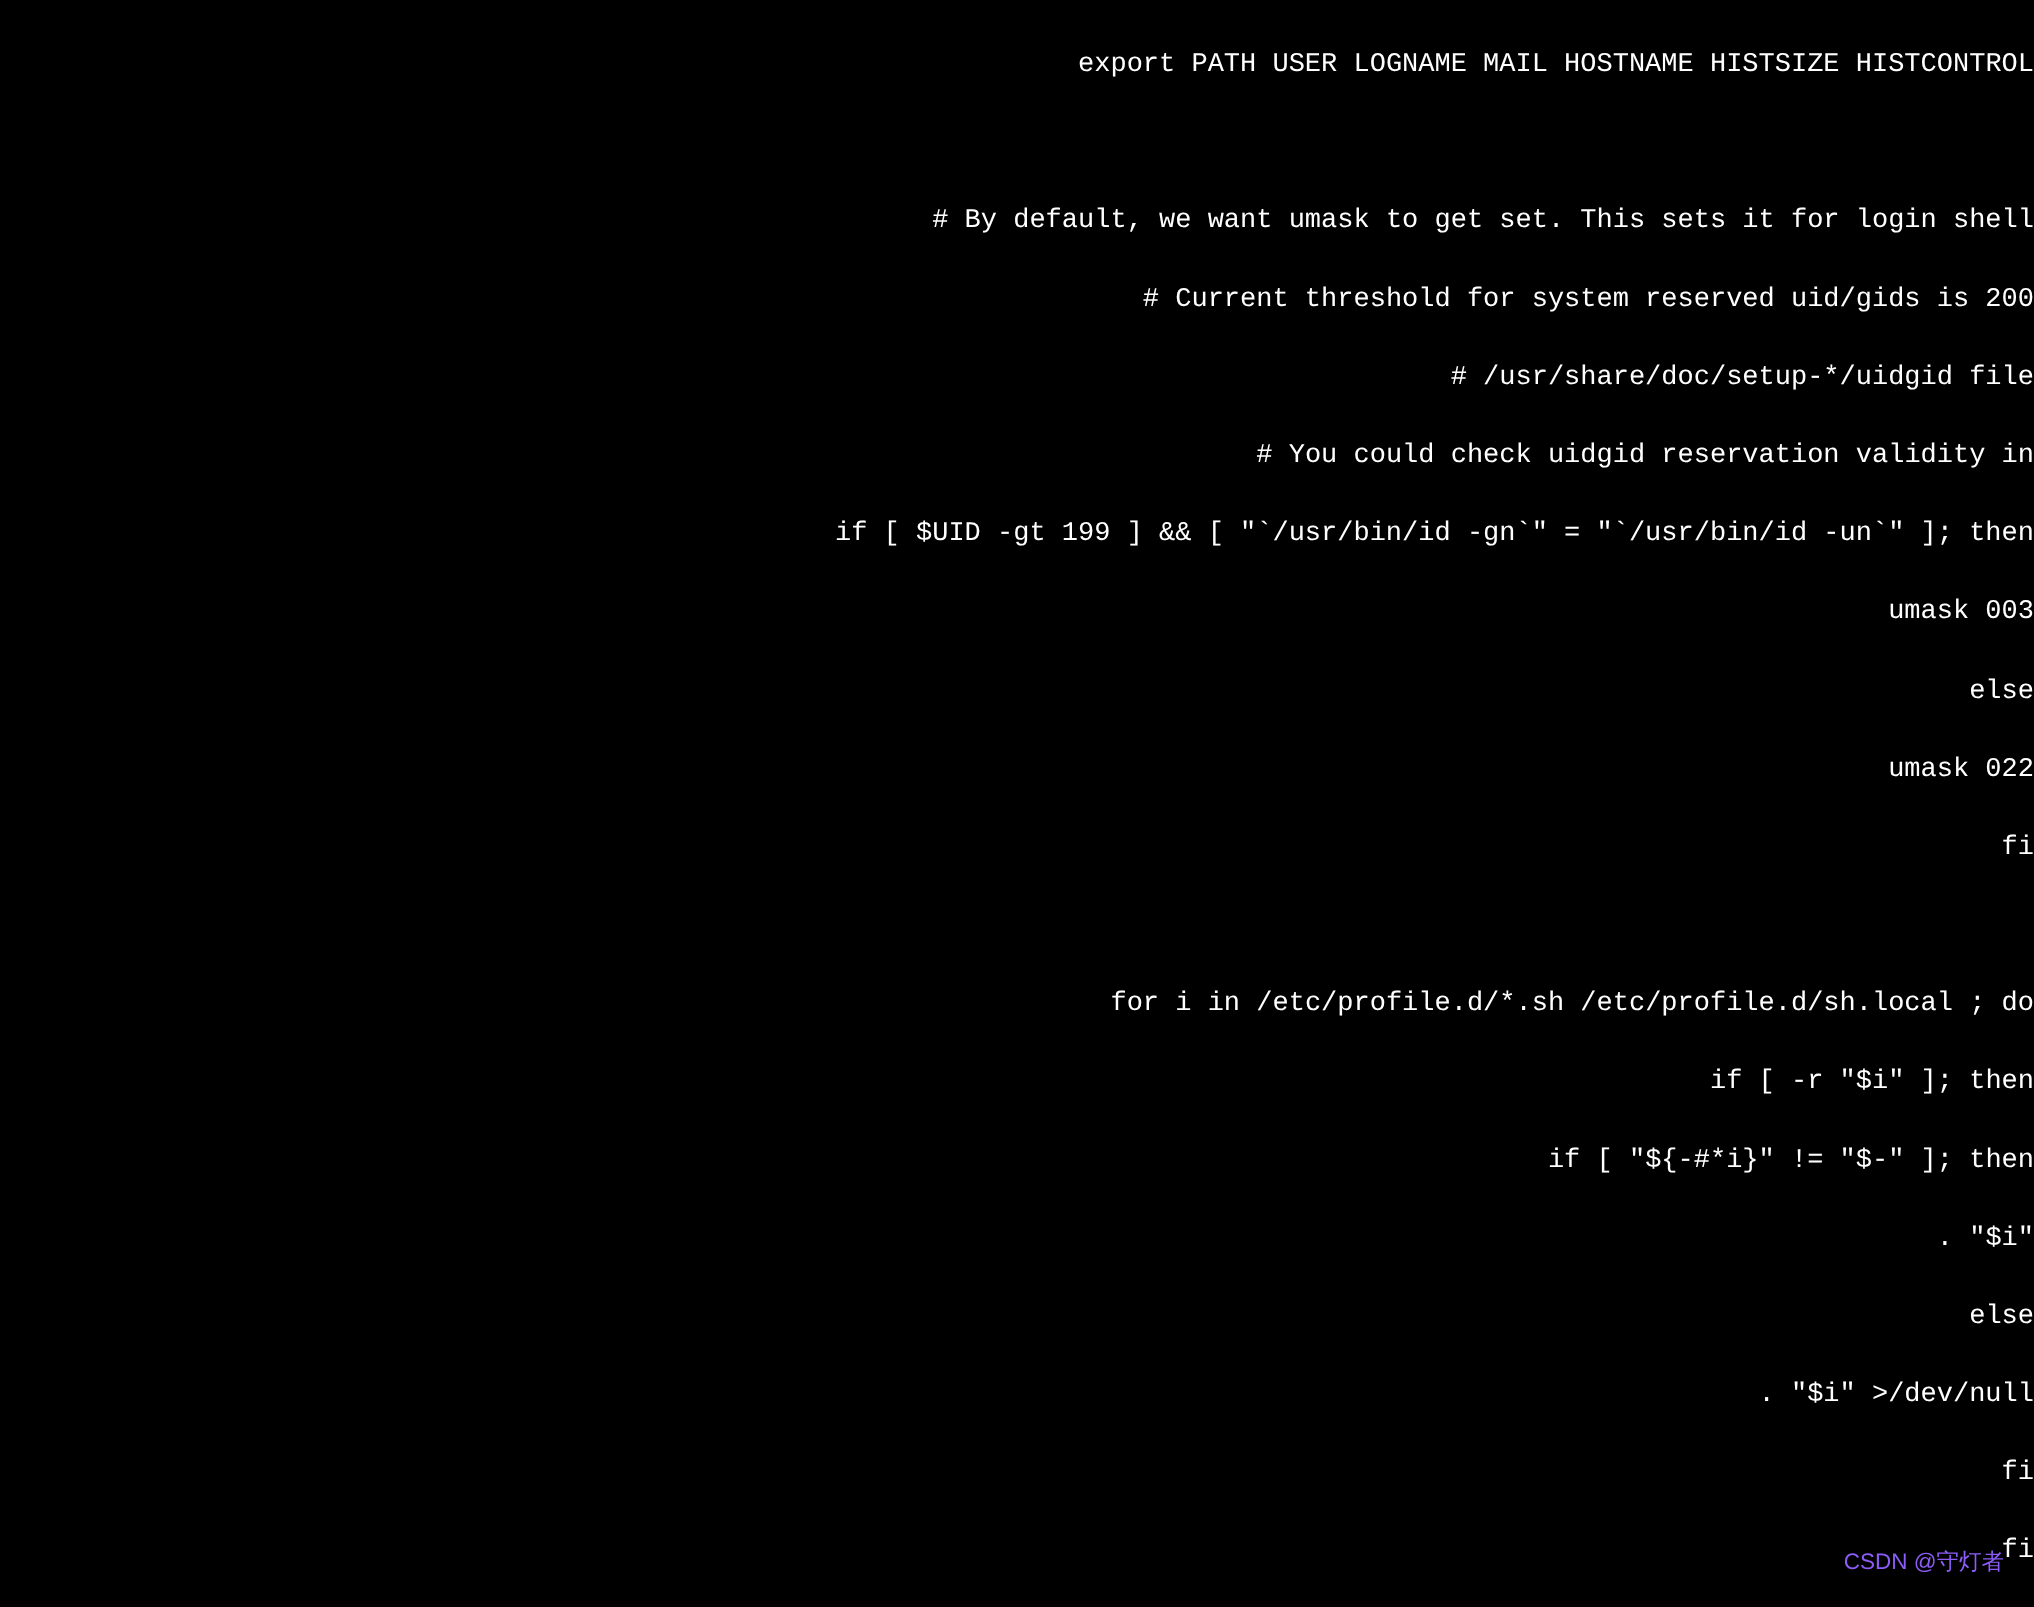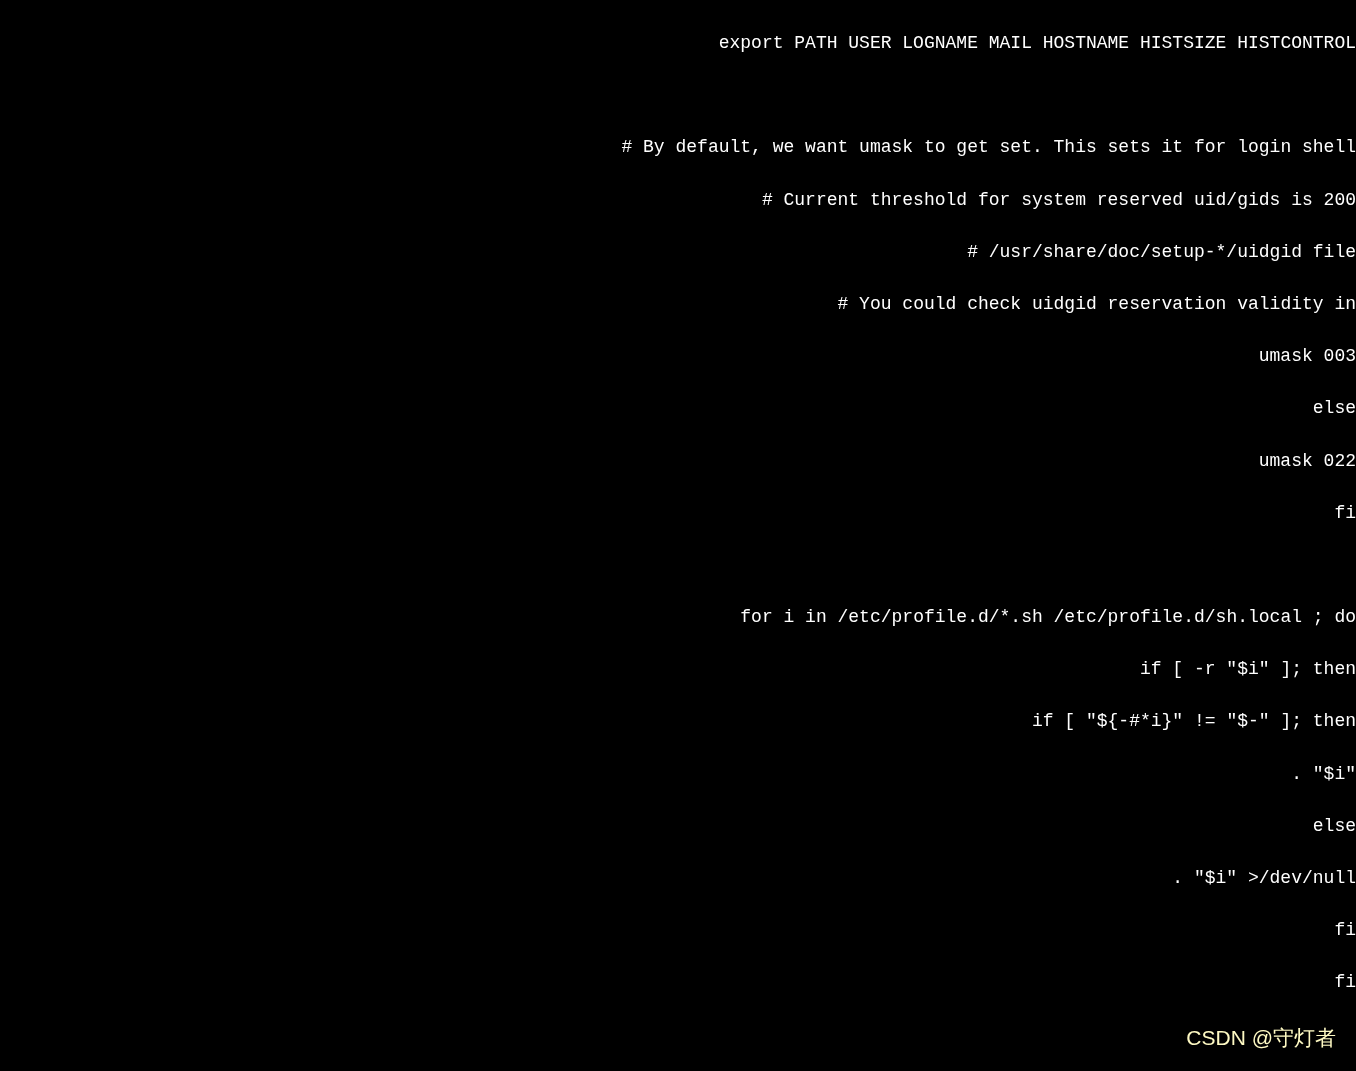--- a/index.html
+++ b/index.html
@@ -25,35 +25,36 @@
     .line {
       display: block;
       padding: 0;
       min-height: 26px;
       text-align: right;
     }
     .watermark {
       position: absolute;
       bottom: 18px;
       right: 20px;
-      color: #fef9c3;
+      color: #8b5cf6;
       font-family: "Microsoft YaHei", "PingFang SC", sans-serif;
-      font-size: 21px;
+      font-size: 15px;
     }
   </style>
 </head>
 <body>
 
 <div class="terminal">
 <span class="line">export PATH USER LOGNAME MAIL HOSTNAME HISTSIZE HISTCONTROL</span>
 <span class="line"></span>
 <span class="line"># By default, we want umask to get set. This sets it for login shell</span>
 <span class="line"># Current threshold for system reserved uid/gids is 200</span>
 <span class="line"># /usr/share/doc/setup-*/uidgid file</span>
 <span class="line"># You could check uidgid reservation validity in</span>
+<span class="line">if [ $UID -gt 199 ] &amp;&amp; [ "`/usr/bin/id -gn`" = "`/usr/bin/id -un`" ]; then</span>
 <span class="line">    umask 003</span>
 <span class="line">else</span>
 <span class="line">    umask 022</span>
 <span class="line">fi</span>
 <span class="line"></span>
 <span class="line">for i in /etc/profile.d/*.sh /etc/profile.d/sh.local ; do</span>
 <span class="line">    if [ -r "$i" ]; then</span>
 <span class="line">        if [ "${-#*i}" != "$-" ]; then</span>
 <span class="line">            . "$i"</span>
 <span class="line">        else</span>

